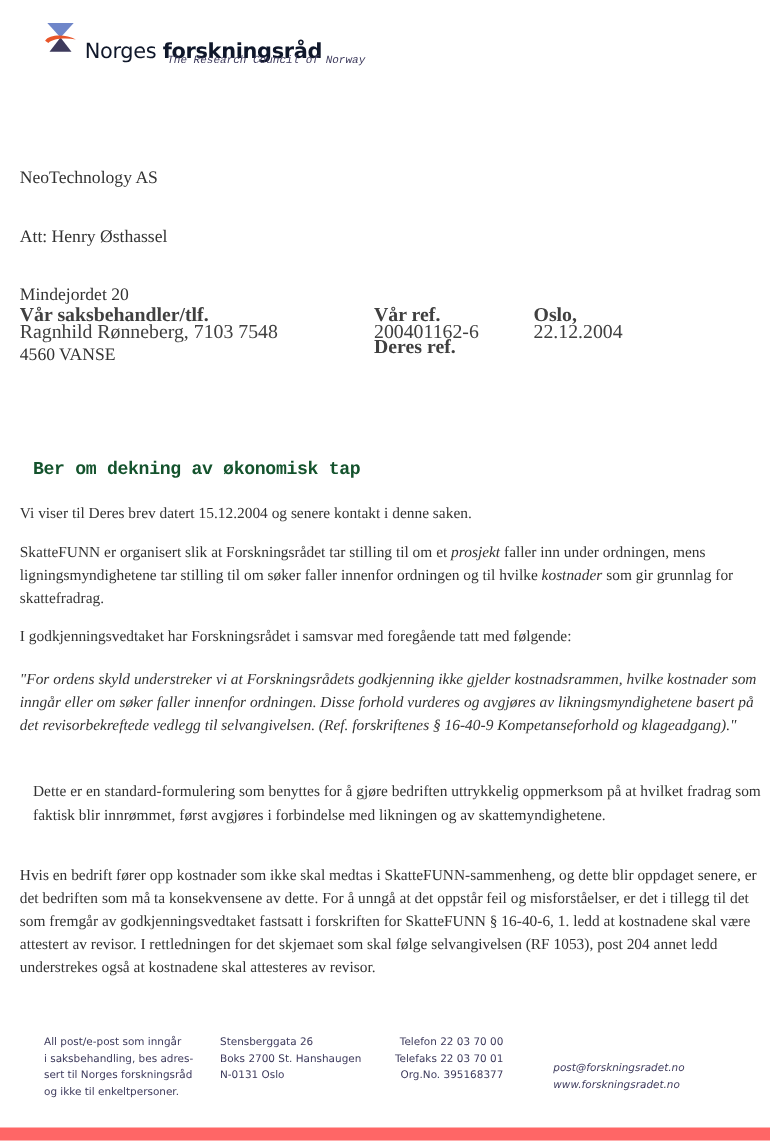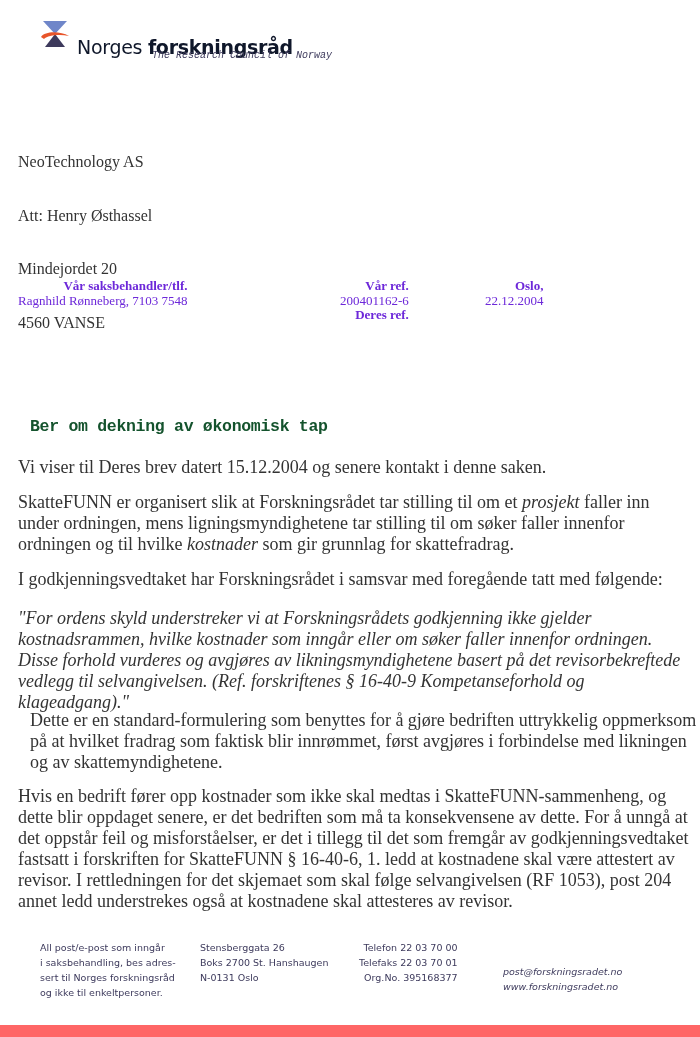--- a/index.html
+++ b/index.html
@@ -10,29 +10,29 @@
   .logo-mark { left: 40px; top: 20px; width: 30px; height: 28px; }
   .logo-name { left: 77px; top: 20px; font-family: "DejaVu Sans", sans-serif; font-size: 19px; color: #0f172a; letter-spacing: -0.3px; white-space: nowrap; margin-top: 16px; }
   .logo-name b { font-weight: bold; }
   .logo-sub { left: 152px; top: 50px; font-family: Liberation Mono, monospace; font-style: italic; font-size: 10px; color: #3d3a5c; white-space: nowrap; }
 
   
   .address { left: 18px; top: 118px; font-size: 16px; line-height: 19.5px; color: #333; }
   .address div { white-space: nowrap; margin-top: 34px; }
 
   
-  .ref-col { font-size: 13px; line-height: 14.5px; color: #6d28d9; white-space: nowrap; text-align: right; }
+  .ref-col { font-size: 18px; line-height: 14.5px; color: #404040; white-space: nowrap; }
   .ref-col .lbl { font-weight: bold; }
   .ref1 { left: 18px; top: 279px; }
   .ref2 { left: 340px; top: 279px; }
   .ref3 { left: 485px; top: 279px; }
 
   
   .title { left: 30px; top: 417px; font-family: Liberation Mono, monospace; font-weight: bold; font-size: 16.5px; color: #14532d; letter-spacing: -0.3px; white-space: nowrap; }
-  .para { left: 18px; width: 672px; font-size: 18px; line-height: 21px; color: #333; }
+  .para { left: 18px; width: 672px; font-size: 14px; line-height: 21px; color: #333; }
   .para.p1 { top: 457px; }
   .para.p2 { top: 492px; }
   .para.p3 { top: 569px; }
   .para.p4 { top: 608px; font-style: italic; }
   .para.p5 { top: 710px; margin-left: 12px; }
   .para.p6 { top: 786px; }
   .para i { font-style: italic; }
 
   
   .foot { font-family: "DejaVu Sans", sans-serif; font-size: 9.5px; line-height: 15px; color: #3d3a5c; white-space: nowrap; }

